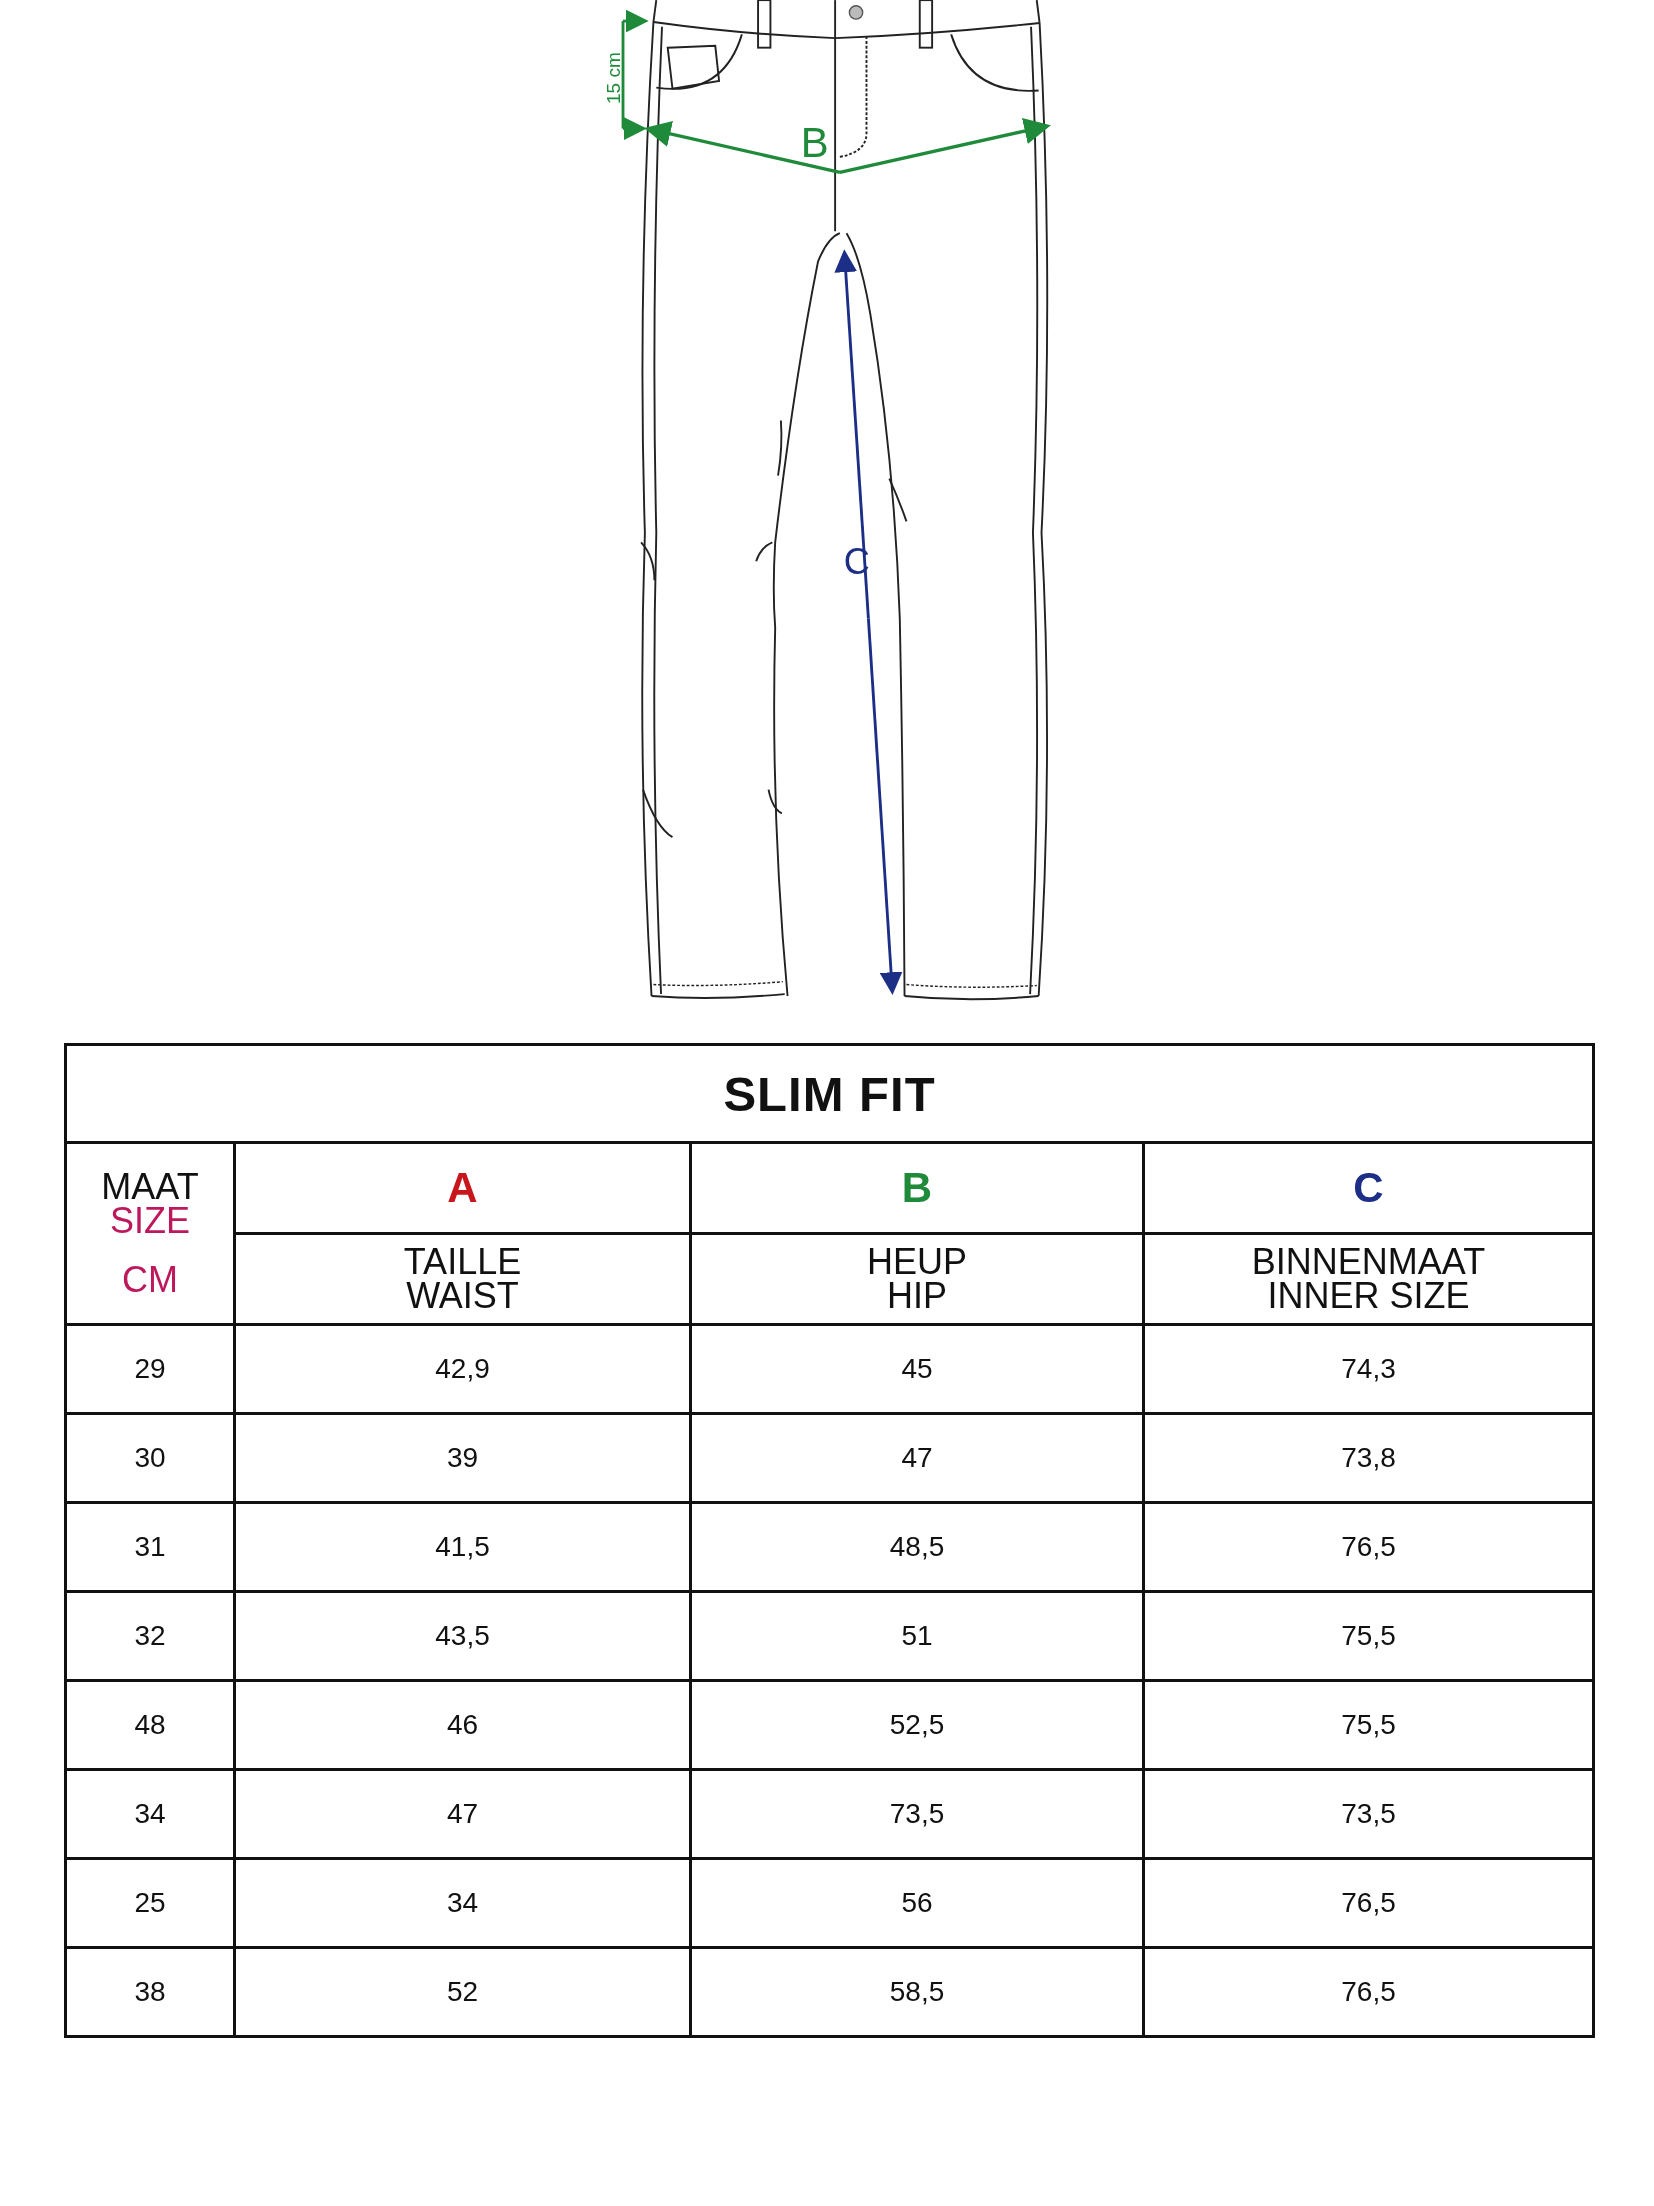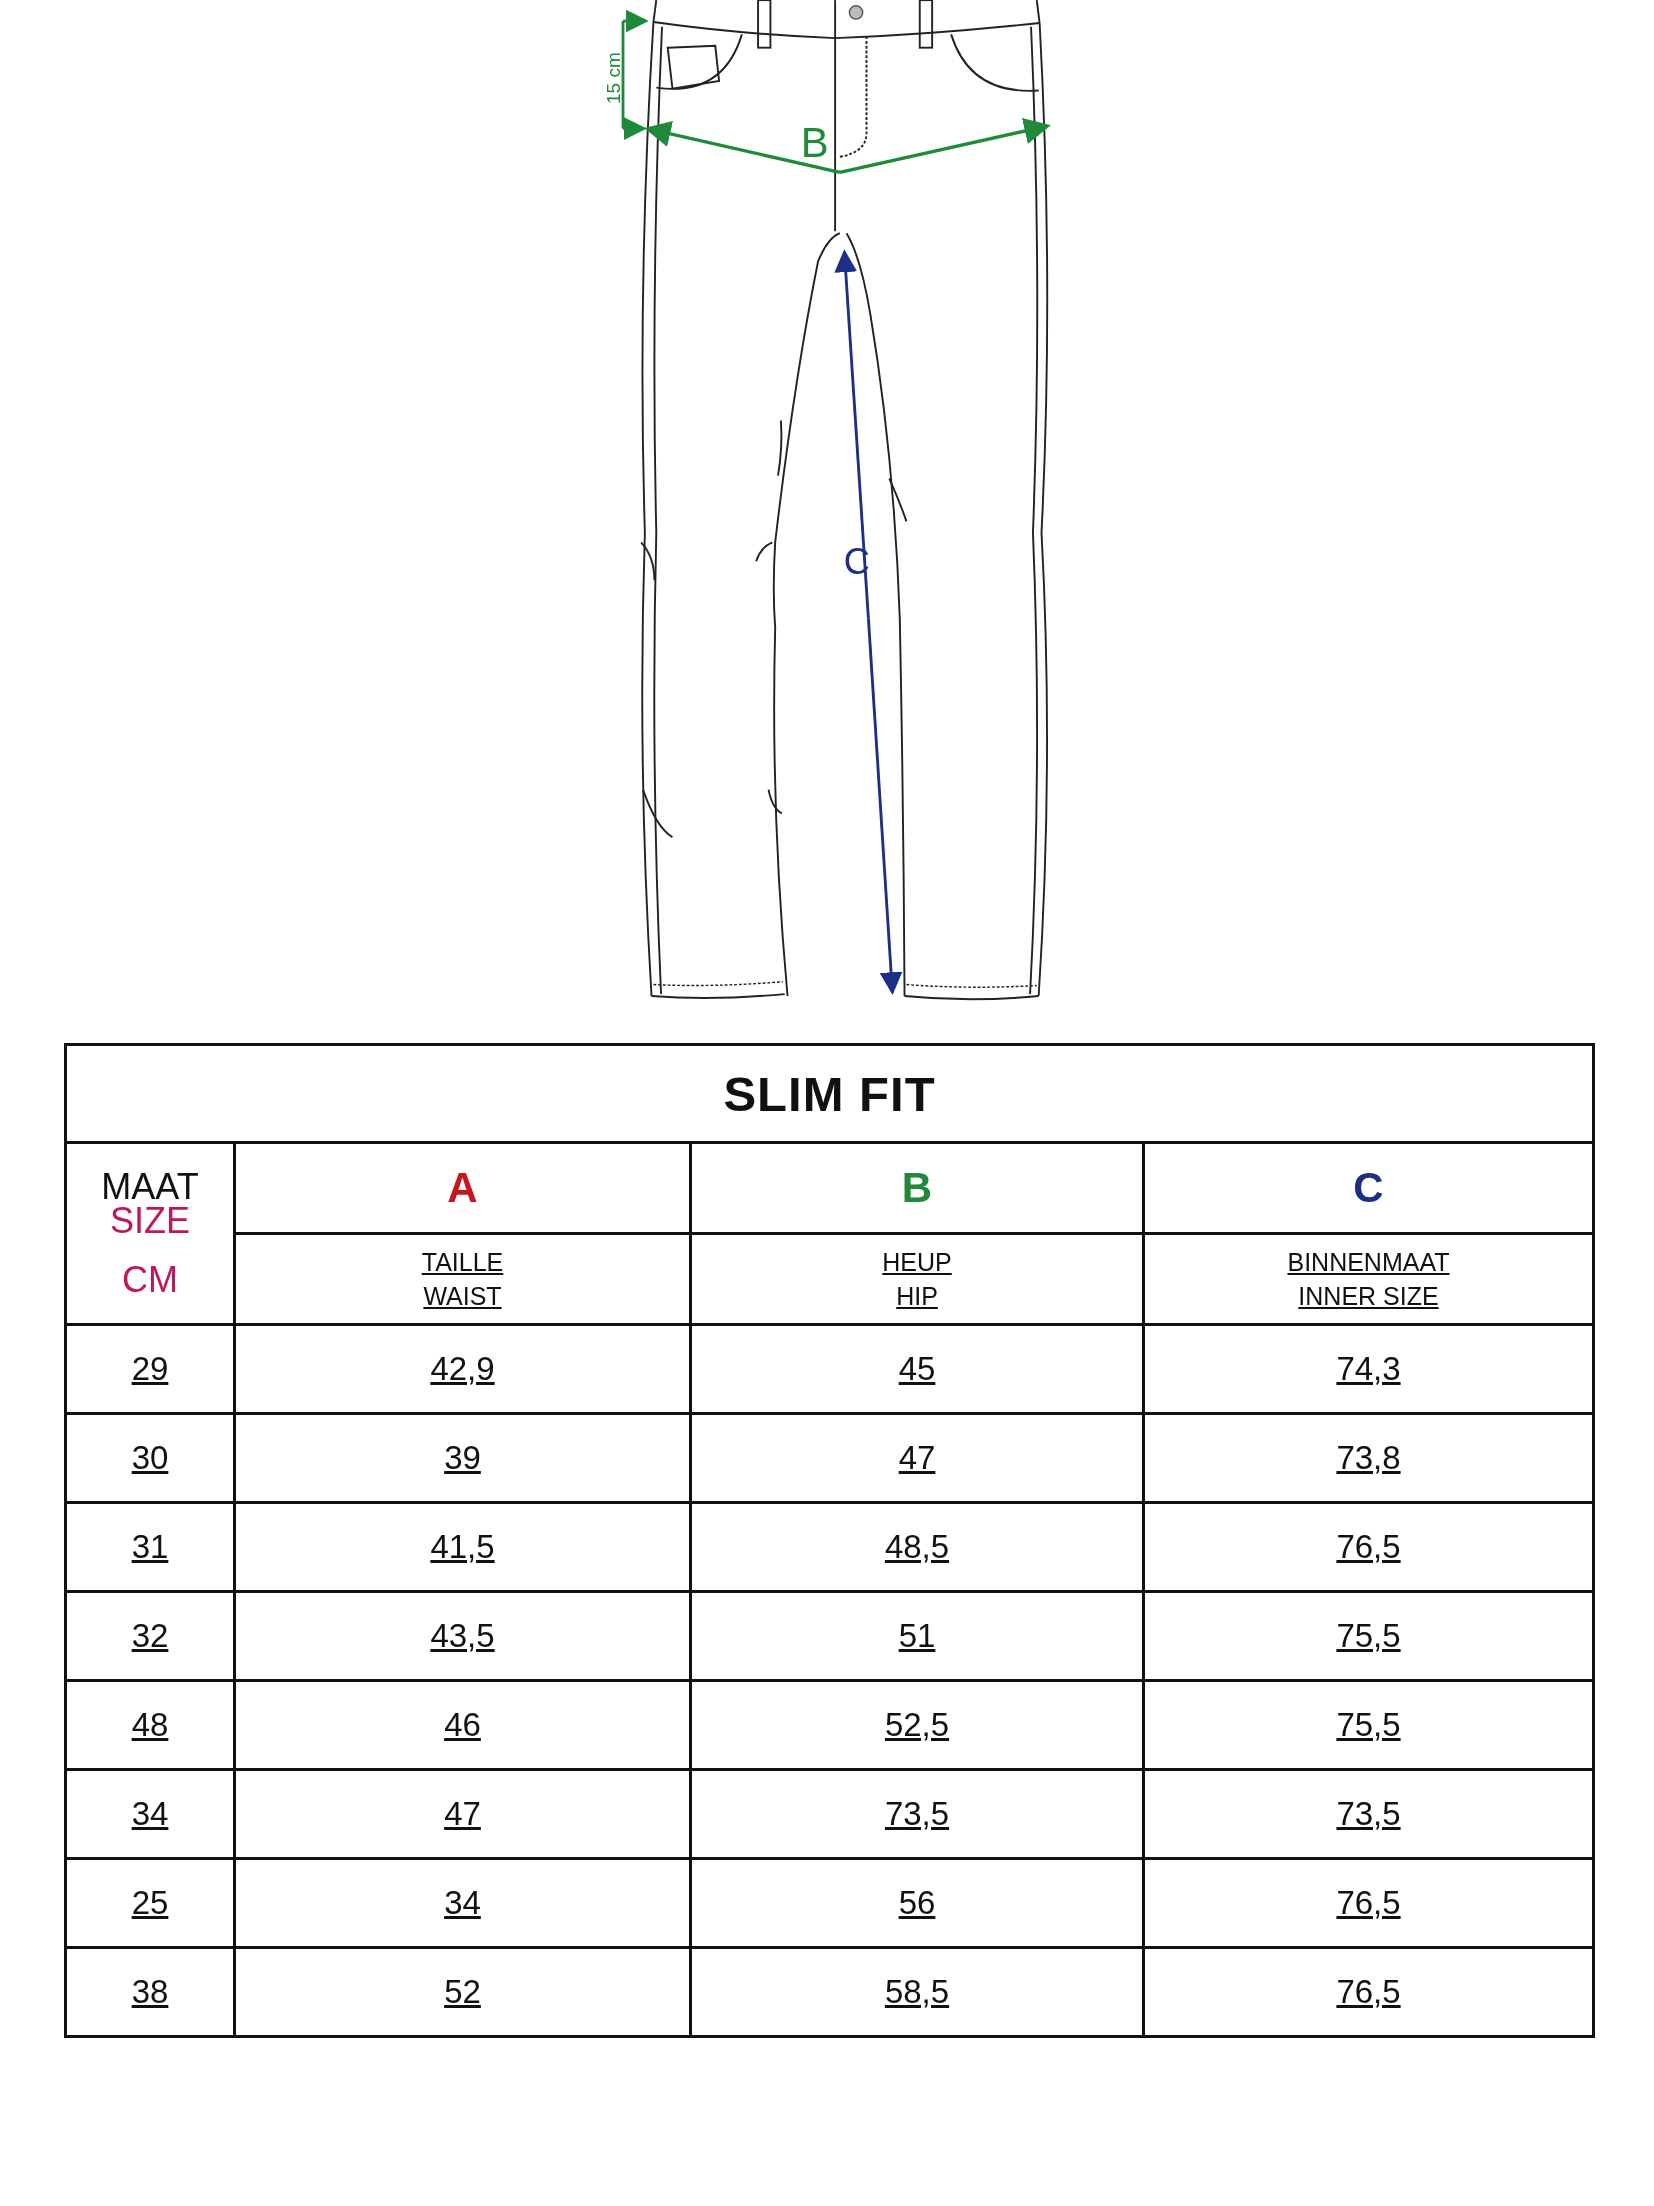--- a/index.html
+++ b/index.html
@@ -4,24 +4,24 @@
 <style>
   html, body { margin:0; padding:0; background:#ffffff; }
   body { width:1655px; height:2207px; position:relative; overflow:hidden;
          font-family:"Liberation Sans", "DejaVu Sans", sans-serif; color:#111; }
   #drawing { position:absolute; left:0; top:0; width:1655px; height:1037px; }
   #size-table { position:absolute; left:64px; top:1043px; width:1527px;
                 border-collapse:collapse; table-layout:fixed; }
   #size-table td { border:3.8px solid #111; text-align:center; vertical-align:middle; padding:0; }
   .title-cell { height:95px; font-size:49px; font-weight:bold; letter-spacing:1px; }
   .letter-cell { height:88px; font-size:42px; font-weight:bold; }
-  .sub-cell { height:88px; font-size:25px; line-height:34px;text-decoration:underline; }
+  .sub-cell { height:88px; font-size:36px; line-height:34px; }
   .size-head { font-size:36px; line-height:34px; }
   .size-head .dim { color:#be185d; }
-  .data-row td { height:86px; font-size:33px;text-decoration:underline; }
+  .data-row td { height:86px; font-size:28px; }
   .blank { display:block; height:25px; }
 </style>
 </head>
 <body>
 
 <svg id="drawing" viewBox="0 0 1740 1090" xmlns="http://www.w3.org/2000/svg">
   <defs>
     <marker id="arrG" markerWidth="8" markerHeight="8" refX="6" refY="4" orient="auto" markerUnits="strokeWidth">
       <path d="M0,0 L8,4 L0,8 z" fill="#1f8a3a"></path>
     </marker>

